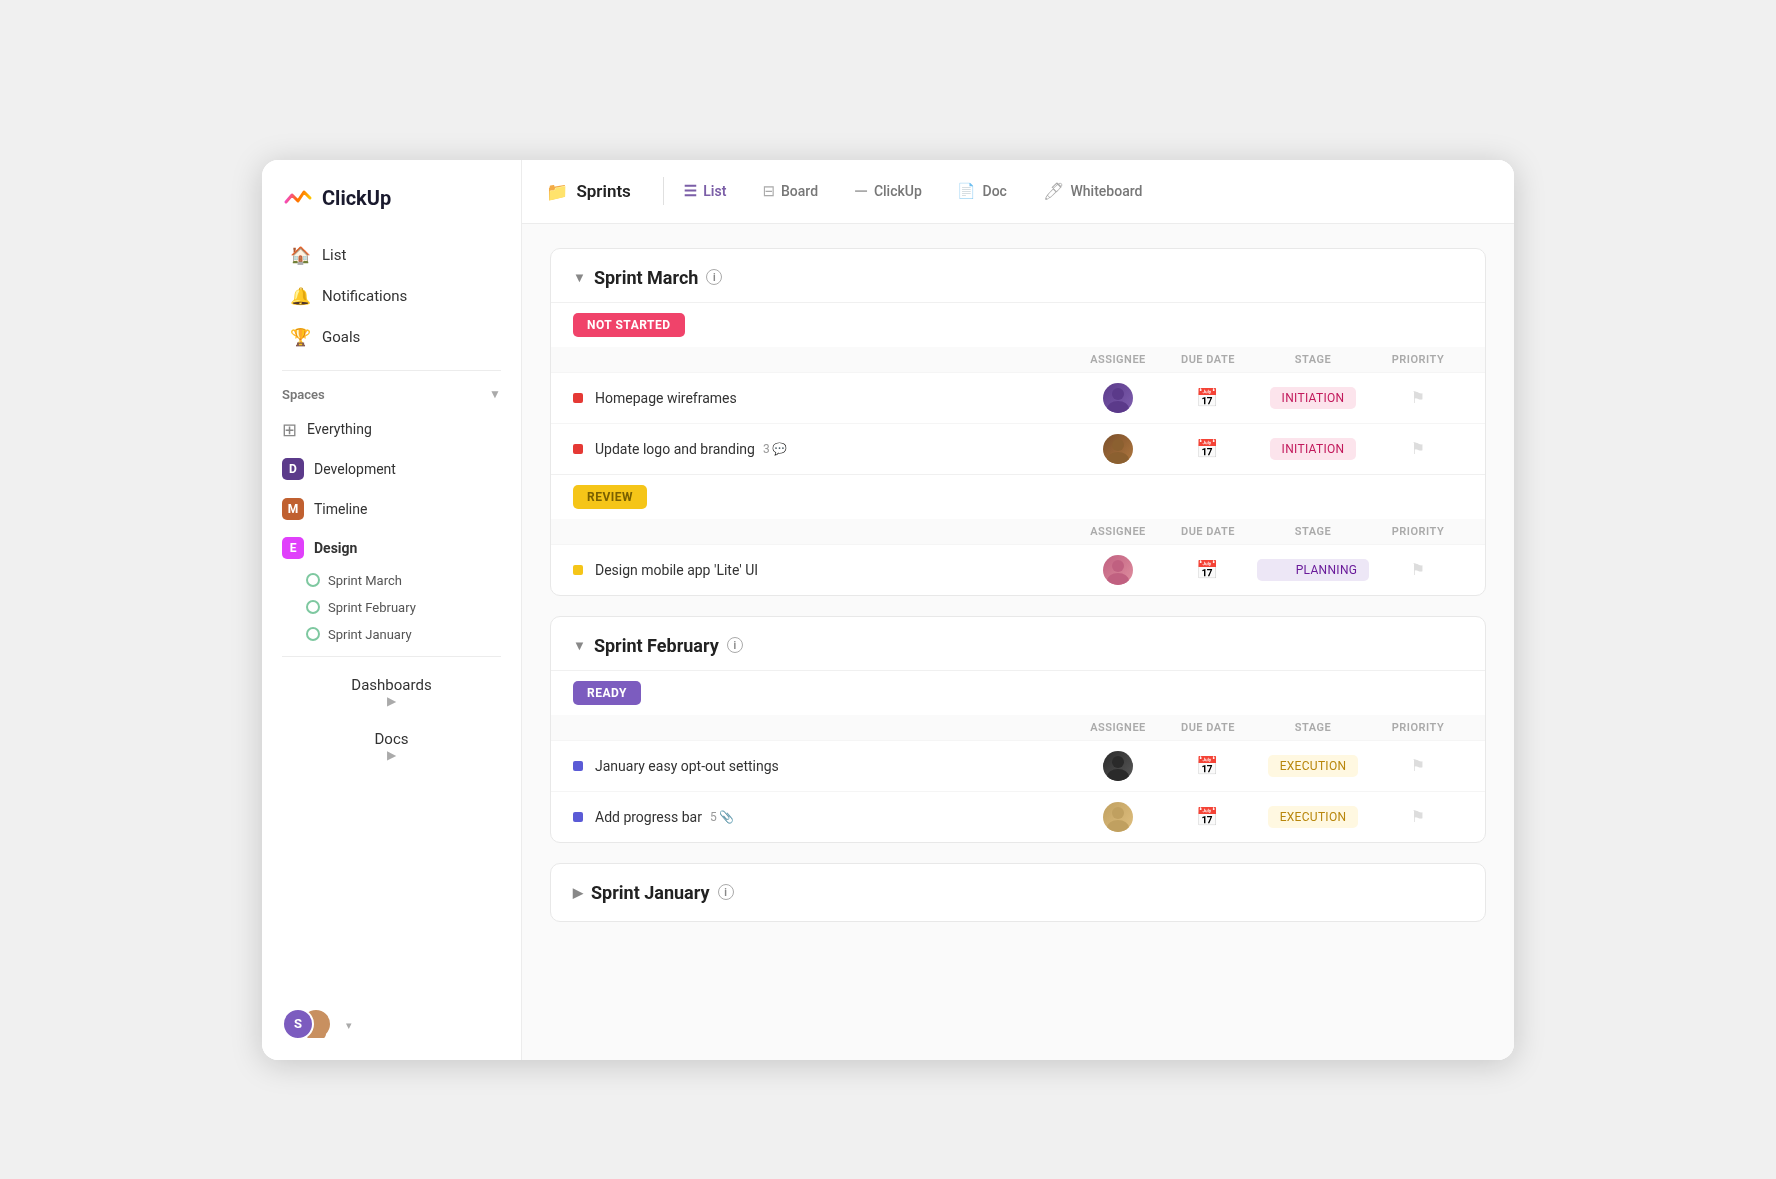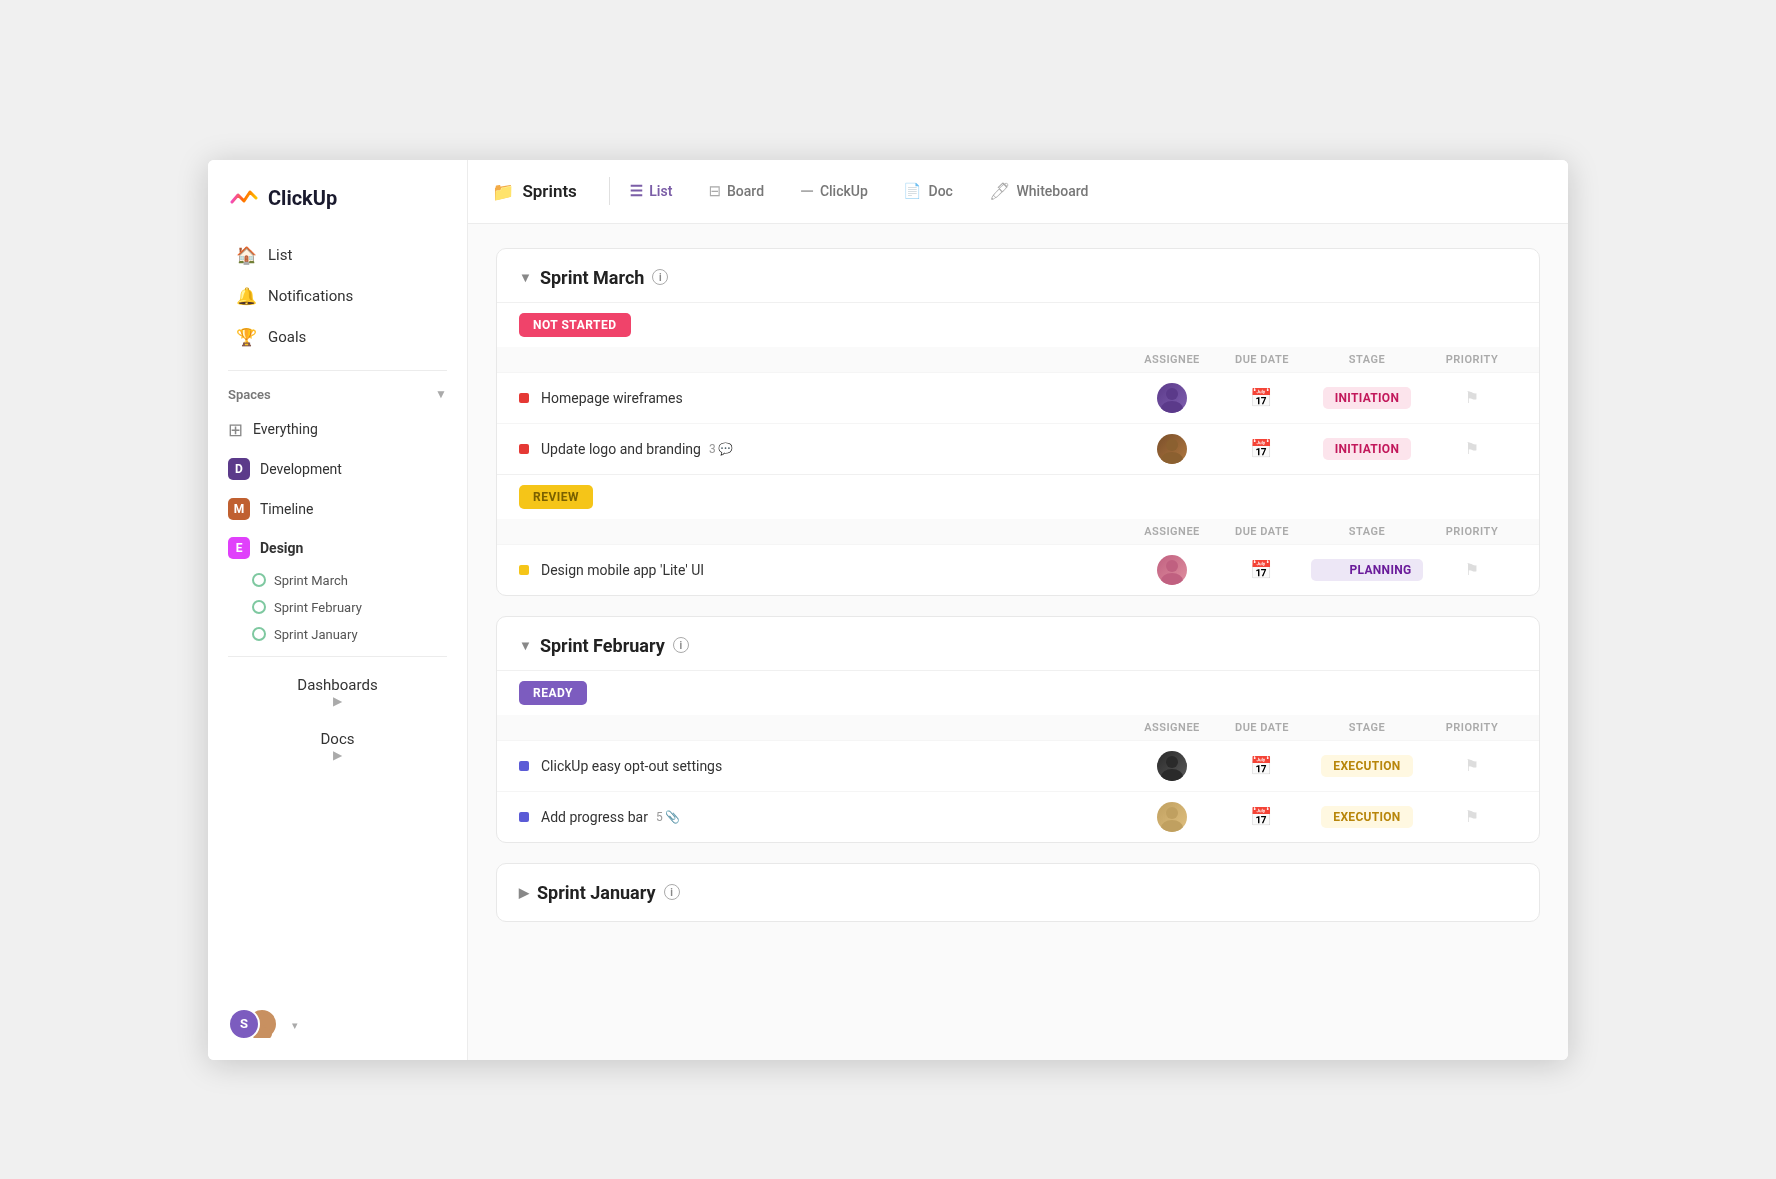--- a/index.html
+++ b/index.html
@@ -5,24 +5,24 @@
     * { box-sizing: border-box; margin: 0; padding: 0; }
     body {
       font-family: -apple-system, BlinkMacSystemFont, 'Segoe UI', Roboto, sans-serif;
       background: #f0f0f0;
       display: flex;
       justify-content: center;
       align-items: center;
       min-height: 100vh;
     }
     .app-window {
-      width: 1360px;
+      width: 1252px;
       height: 900px;
       background: #fff;
-      border-radius: 6px;
+      border-radius: 16px;
       overflow: hidden;
       display: flex;
       box-shadow: 0 4px 32px rgba(0,0,0,0.18);
       margin-top: 40px;
     }
     
     .sidebar {
       width: 260px;
       min-width: 260px;
       background: #fff;
@@ -336,21 +336,21 @@
       font-size: 13px;
       font-weight: 600;
       color: #fff;
       overflow: hidden;
     }
     .calendar-icon { font-size: 18px; color: #ccc; cursor: pointer; }
     .stage-pill {
       padding: 4px 12px;
       border-radius: 5px;
       font-size: 12px;
-      font-weight: 700;
+      font-weight: 400;
       text-transform: uppercase;
       letter-spacing: 0.3px;
     }
     .stage-initiation { background: #fce4ec; color: #c2185b; }
     .stage-planning { background: #ede7f6; color: #6a1b9a; padding-left: 39px; }
     .stage-execution { background: #fff8e1; color: #b8860b; }
     .priority-flag { font-size: 16px; color: #ddd; cursor: pointer; }
 
     
     .sprint-january { border: 1px solid #e8e8e8; border-radius: 10px; background: #fff; }
@@ -633,21 +633,21 @@
             <div class="col-task"></div>
             <div class="col-assignee">ASSIGNEE</div>
             <div class="col-duedate">DUE DATE</div>
             <div class="col-stage">STAGE</div>
             <div class="col-priority">PRIORITY</div>
           </div>
 
           <div class="task-row">
             <span class="task-dot" style="background:#5b5bd6;"></span>
             <span class="task-name">
-              <span>ClickUp easy opt-out settings</span>
+              <span>January easy opt-out settings</span>
             </span>
             <div class="task-assignee">
               <div class="user-avatar av-4">
                 <svg width="30" height="30" viewBox="0 0 30 30">
                     <circle cx="15" cy="11" r="6" fill="#2a2a2a"></circle>
                     <ellipse cx="15" cy="26" rx="11" ry="8" fill="#2a2a2a"></ellipse>
                   </svg>
               </div>
             </div>
             <div class="task-duedate">

